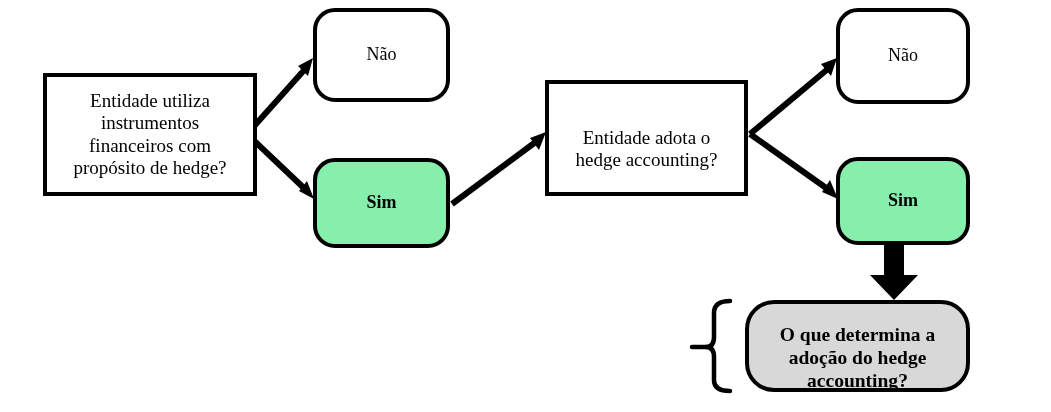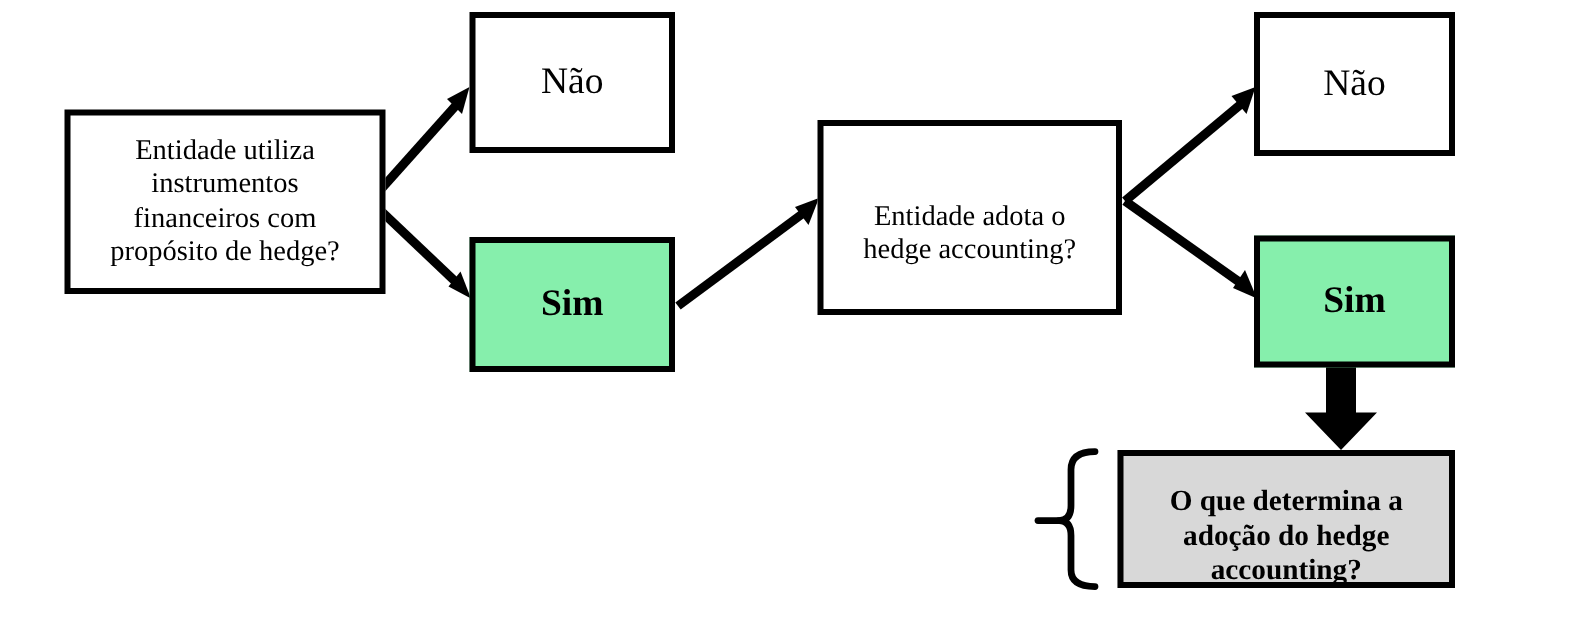--- a/index.html
+++ b/index.html
@@ -28,26 +28,27 @@
     justify-content: center;
     text-align: center;
     line-height: 1.18;
   }
   .node .txt {
     display: block;
     padding: 0 6px;
     white-space: pre-line;
   }
   .node-question { font-size: 19px; }
-  .node-yesno    { font-size: 25px; }
+  .node-yesno    { font-size: 18px; border-radius: 22px; }
   .node-yes      { font-weight: bold; background: #86efac; }
   .node-final {
     background: #d8d8d8;
     font-weight: bold;
     font-size: 19.5px;
+    border-radius: 29px;
   }
   .italic { }
   .label-research {
     position: absolute;
     font-size: 19px;
     text-align: center;
     line-height: 1.26;
     white-space: pre-line;
   }
   svg.overlay {
@@ -108,21 +109,21 @@
   </div>
 
   <div class="node node-yesno" style="left:313px; top:8px; width:137px; height:94px;">
     <span class="txt">Não</span>
   </div>
 
   <div class="node node-yesno node-yes" style="left:313px; top:158px; width:137px; height:90px;">
     <span class="txt">Sim</span>
   </div>
 
-  <div class="node node-question" style="left:545px; top:80px; width:203px; height:130px;">
+  <div class="node node-question" style="left:545px; top:80px; width:203px; height:116px;">
     <span class="txt">
       <span>Entidade adota o
 </span><span class="italic">hedge accounting</span><span>?</span>
     </span>
   </div>
 
   <div class="node node-yesno" style="left:836px; top:8px; width:134px; height:96px;">
     <span class="txt">Não</span>
   </div>
 

